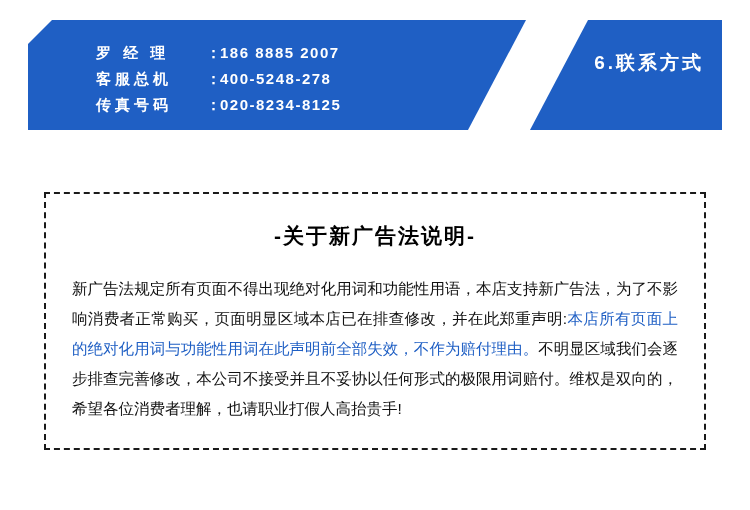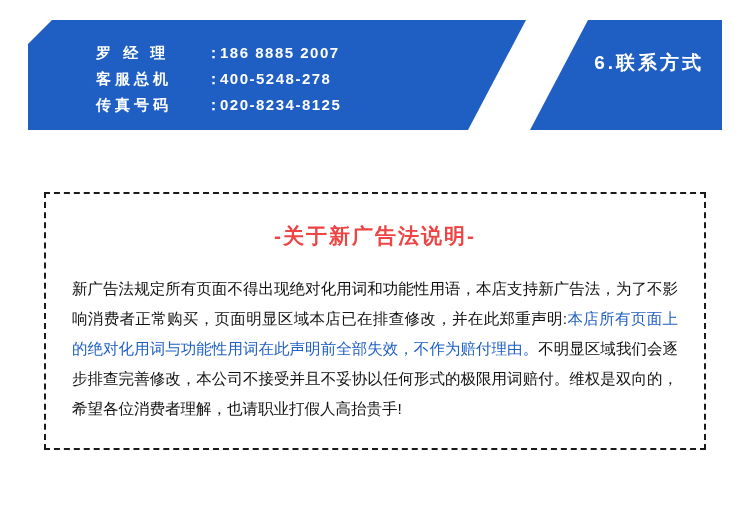--- a/index.html
+++ b/index.html
@@ -113,21 +113,21 @@
     top: 192px;
     width: 662px;
     height: 258px;
     border: 2px dashed #1a1a1a;
     box-sizing: border-box;
     background: #ffffff;
   }
 
   .notice-title {
     text-align: center;
-    color: #ef4444;
+    color: #000000;
     font-size: 21px;
     font-weight: bold;
     letter-spacing: 2px;
     margin-top: 28px;
   }
 
   .notice-body {
     margin: 24px 26px 0 26px;
     font-size: 15.5px;
     line-height: 30px;

